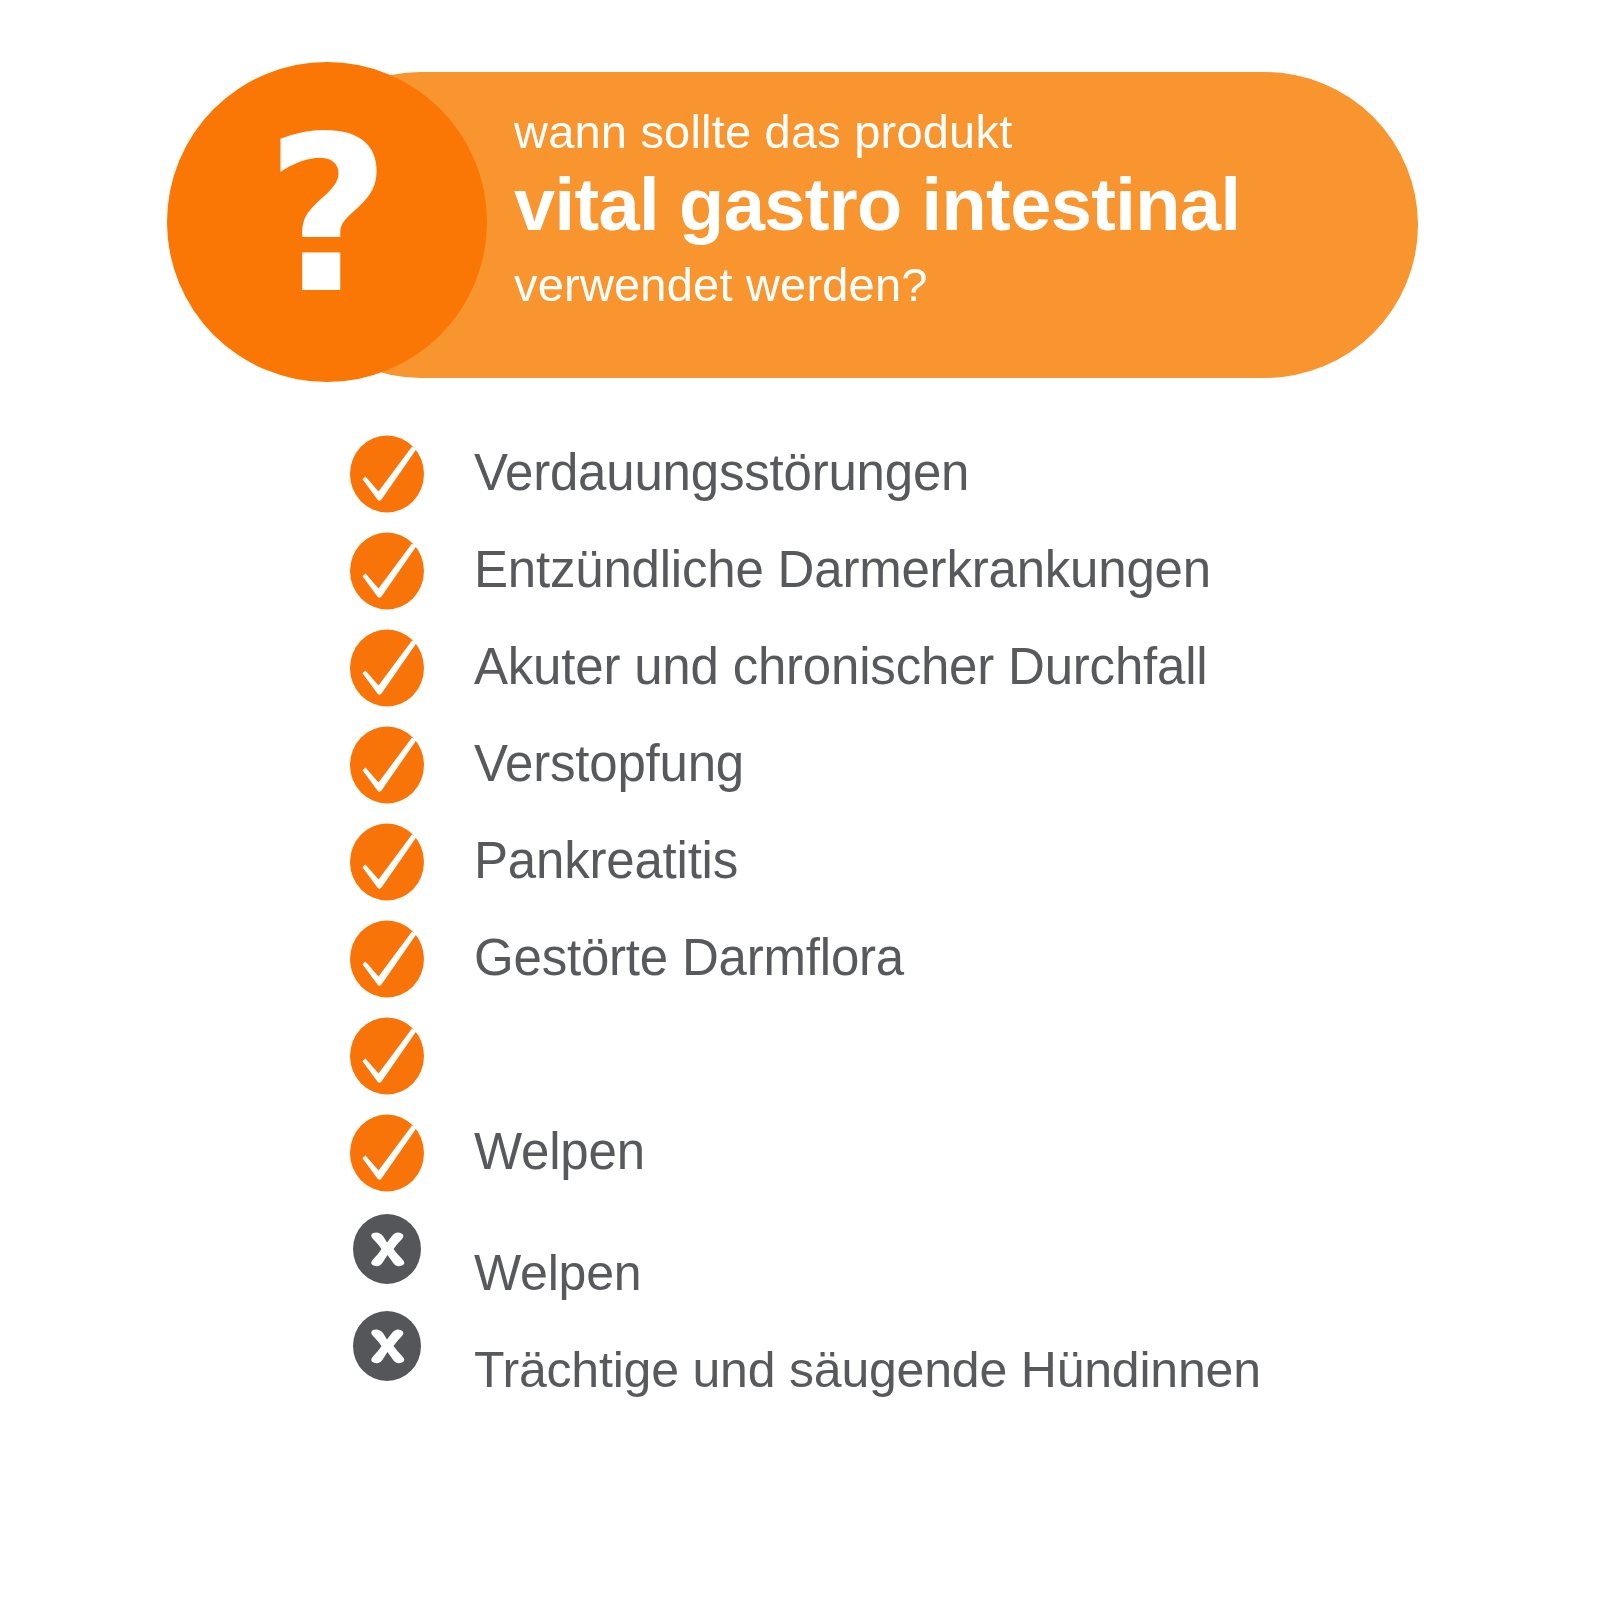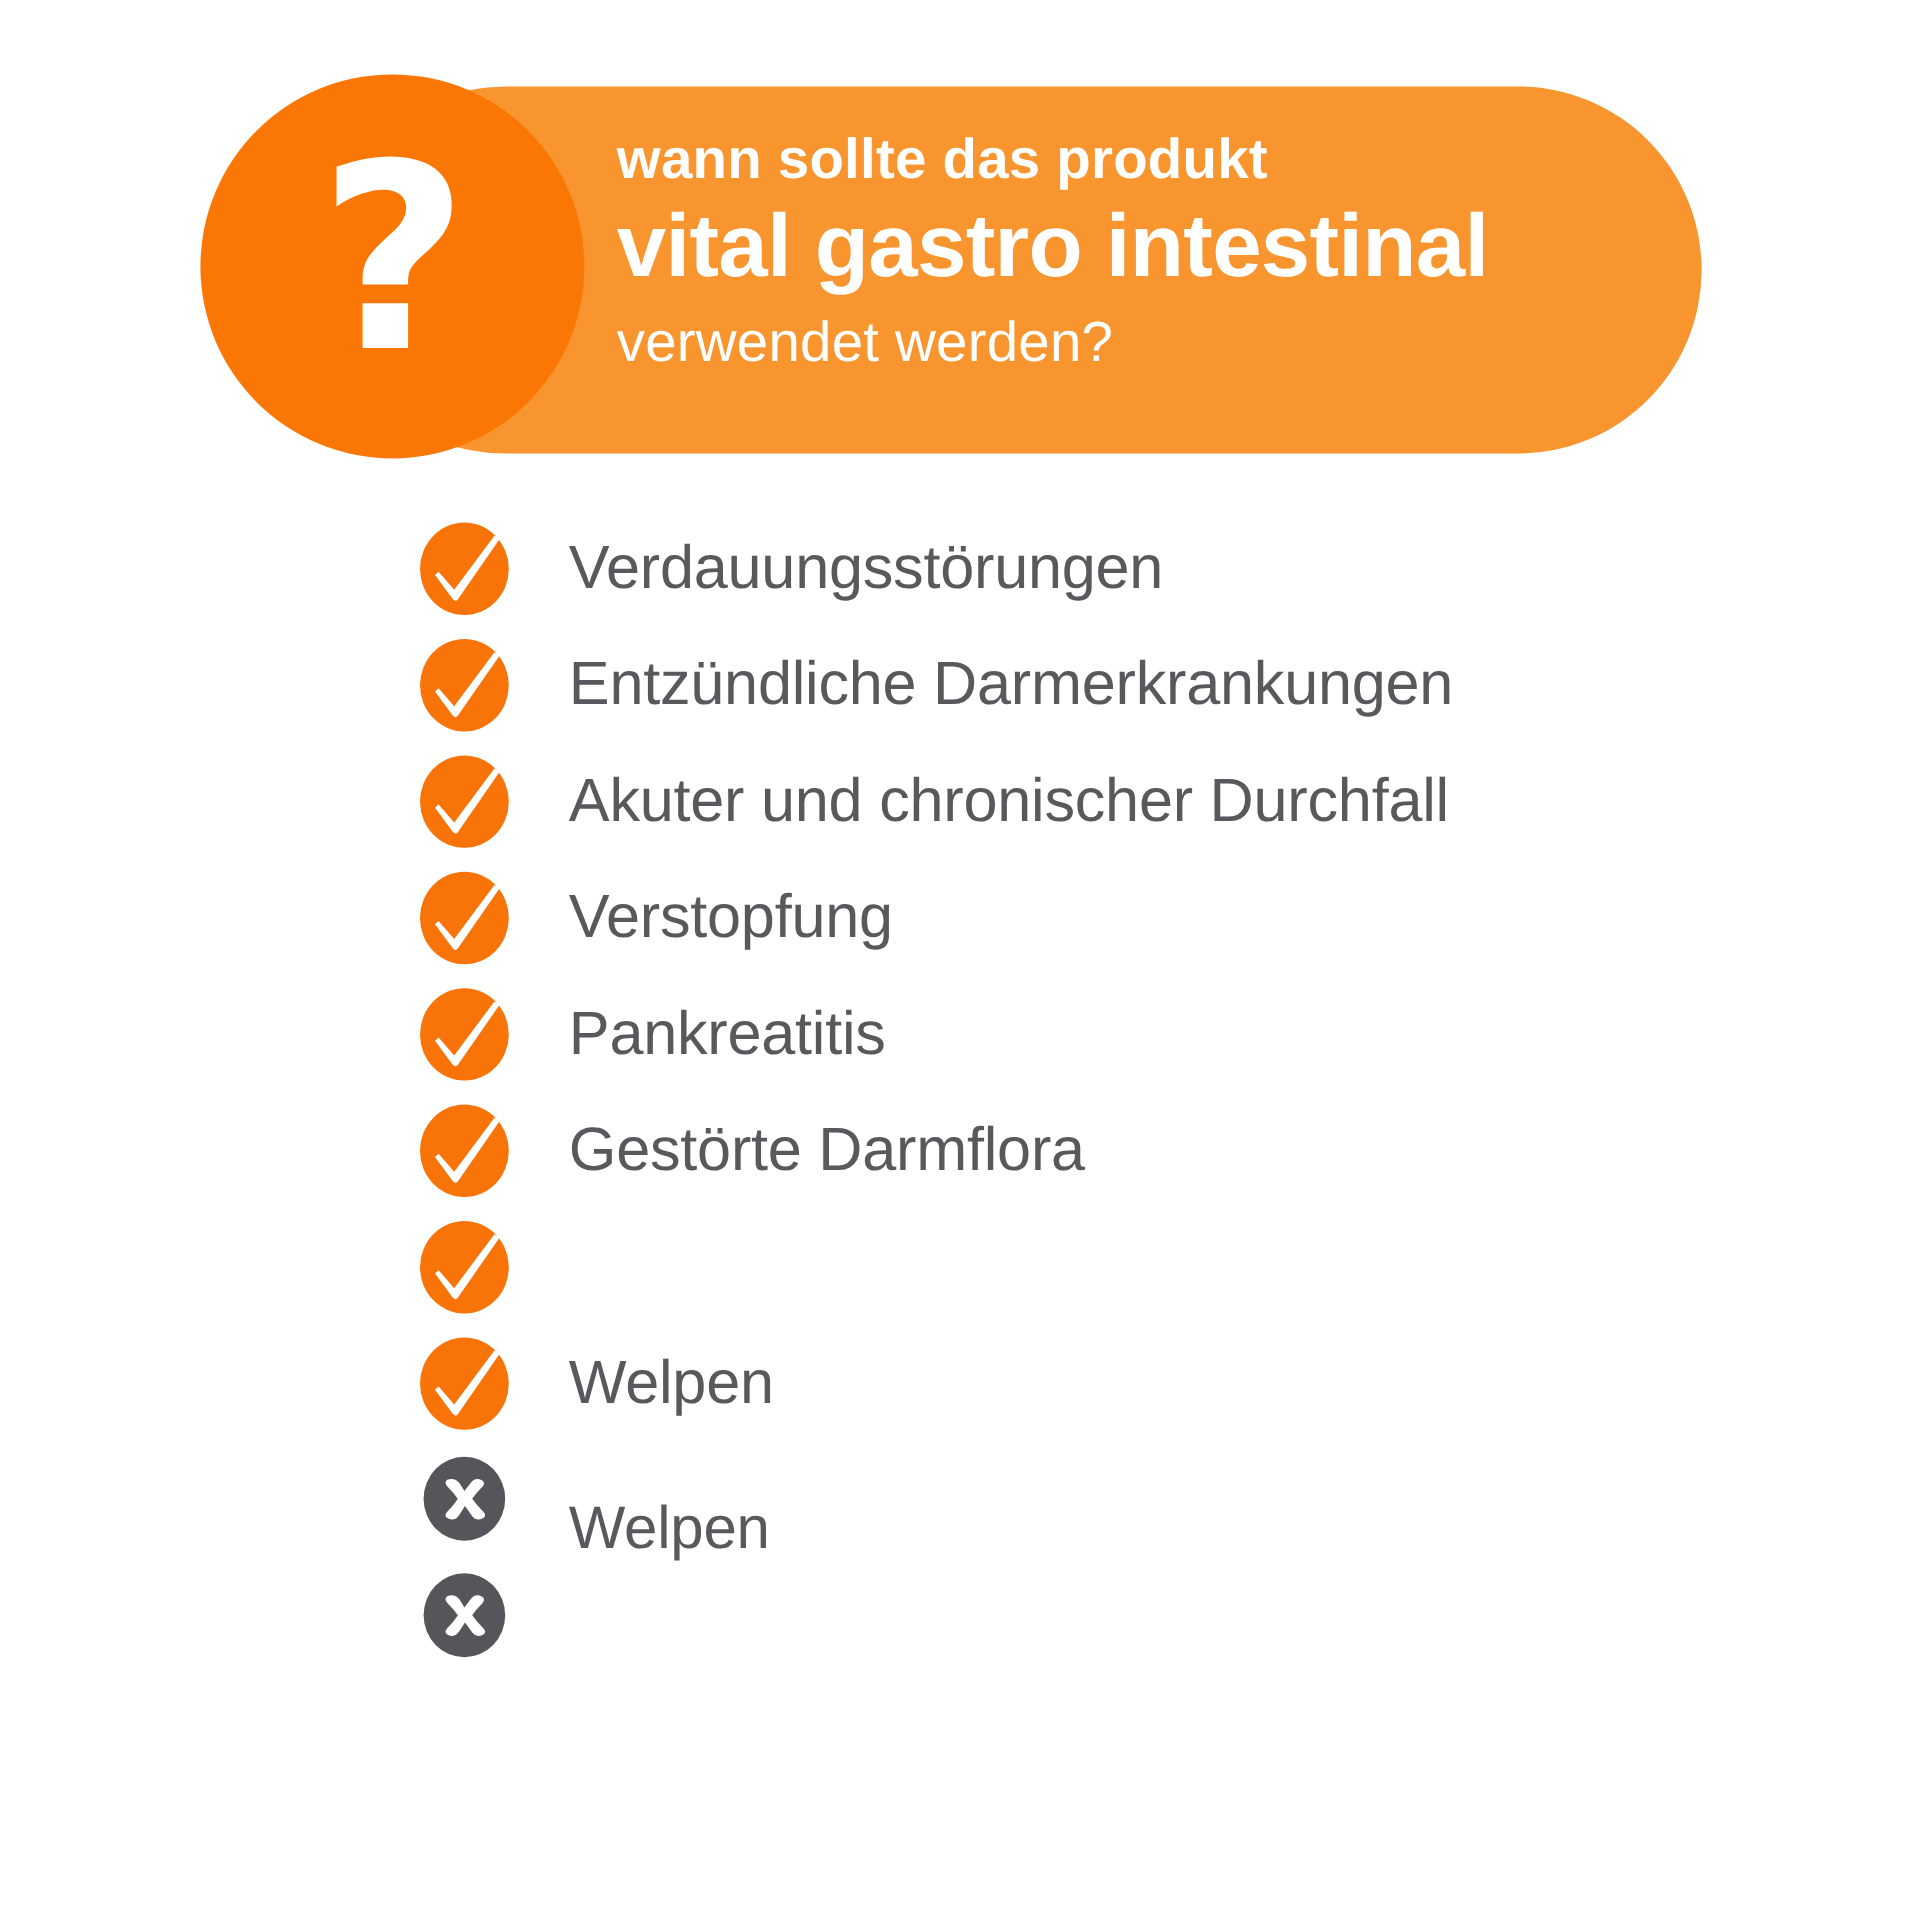--- a/index.html
+++ b/index.html
@@ -63,21 +63,21 @@
   .header-text {
     position: absolute;
     left: 514px;
     top: 104px;
     width: 880px;
     color: #ffffff;
   }
   .header-line-top {
     font-size: 47px;
     line-height: 1.18;
-    font-weight: 700;
+    font-weight: 400;
     letter-spacing: 0.2px;
     white-space: nowrap;
   }
   .header-line-main {
     font-size: 74px;
     line-height: 1.18;
     font-weight: 700;
     letter-spacing: -0.6px;
     margin-top: 2px;
     white-space: nowrap;
@@ -233,14 +233,15 @@
     <div class="list-row">
       <span class="row-icon">
   <svg viewBox="0 0 78 78" xmlns="http://www.w3.org/2000/svg" aria-hidden="true">
     <ellipse cx="39" cy="39" rx="34" ry="35" fill="#54565a"></ellipse>
     <path d="M25 23 Q31 21 35 26 L39 32.5 L44 26 Q48 20.5 53.5 23.5 Q57 25.5 54 29
              Q48.5 34.5 45.5 39 Q49 44 55 50 Q58 53.5 54 55.5 Q48.5 58.2 44.5 52
              L39.5 45 L35 52 Q31 58.2 25.5 55.5 Q21.5 53.5 24.5 50
              Q30.5 44 33.5 39 Q30.5 34.5 25 29 Q21.5 25.5 25 23 Z" fill="#ffffff"></path>
   </svg>
       </span>
+      <span class="row-label neg">Trächtige und säugende Hündinnen</span>
     </div>
   </div>
 
 </body></html>

